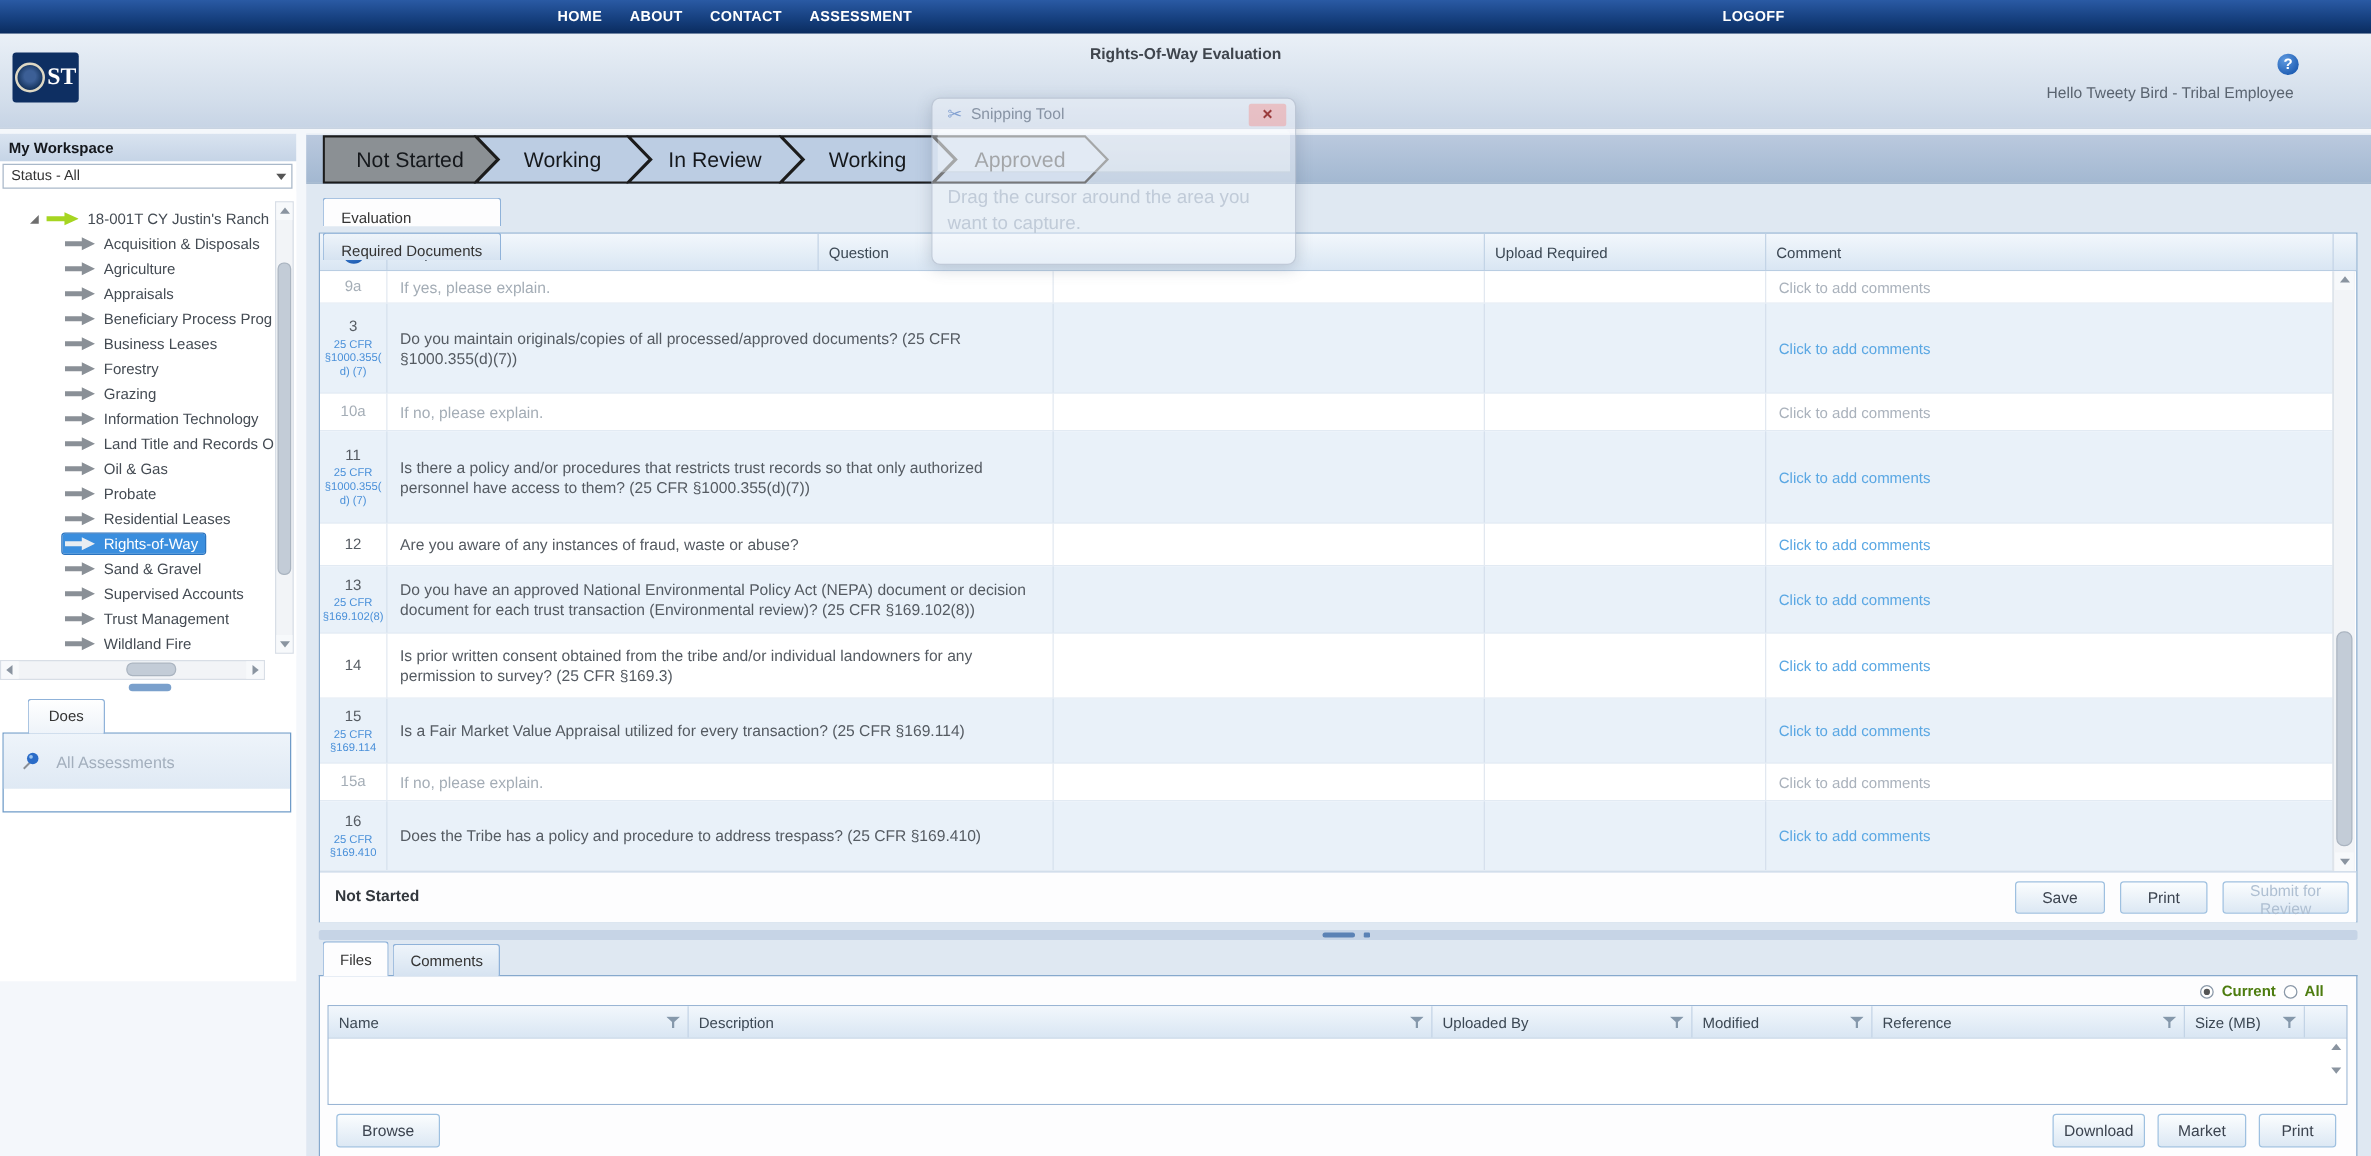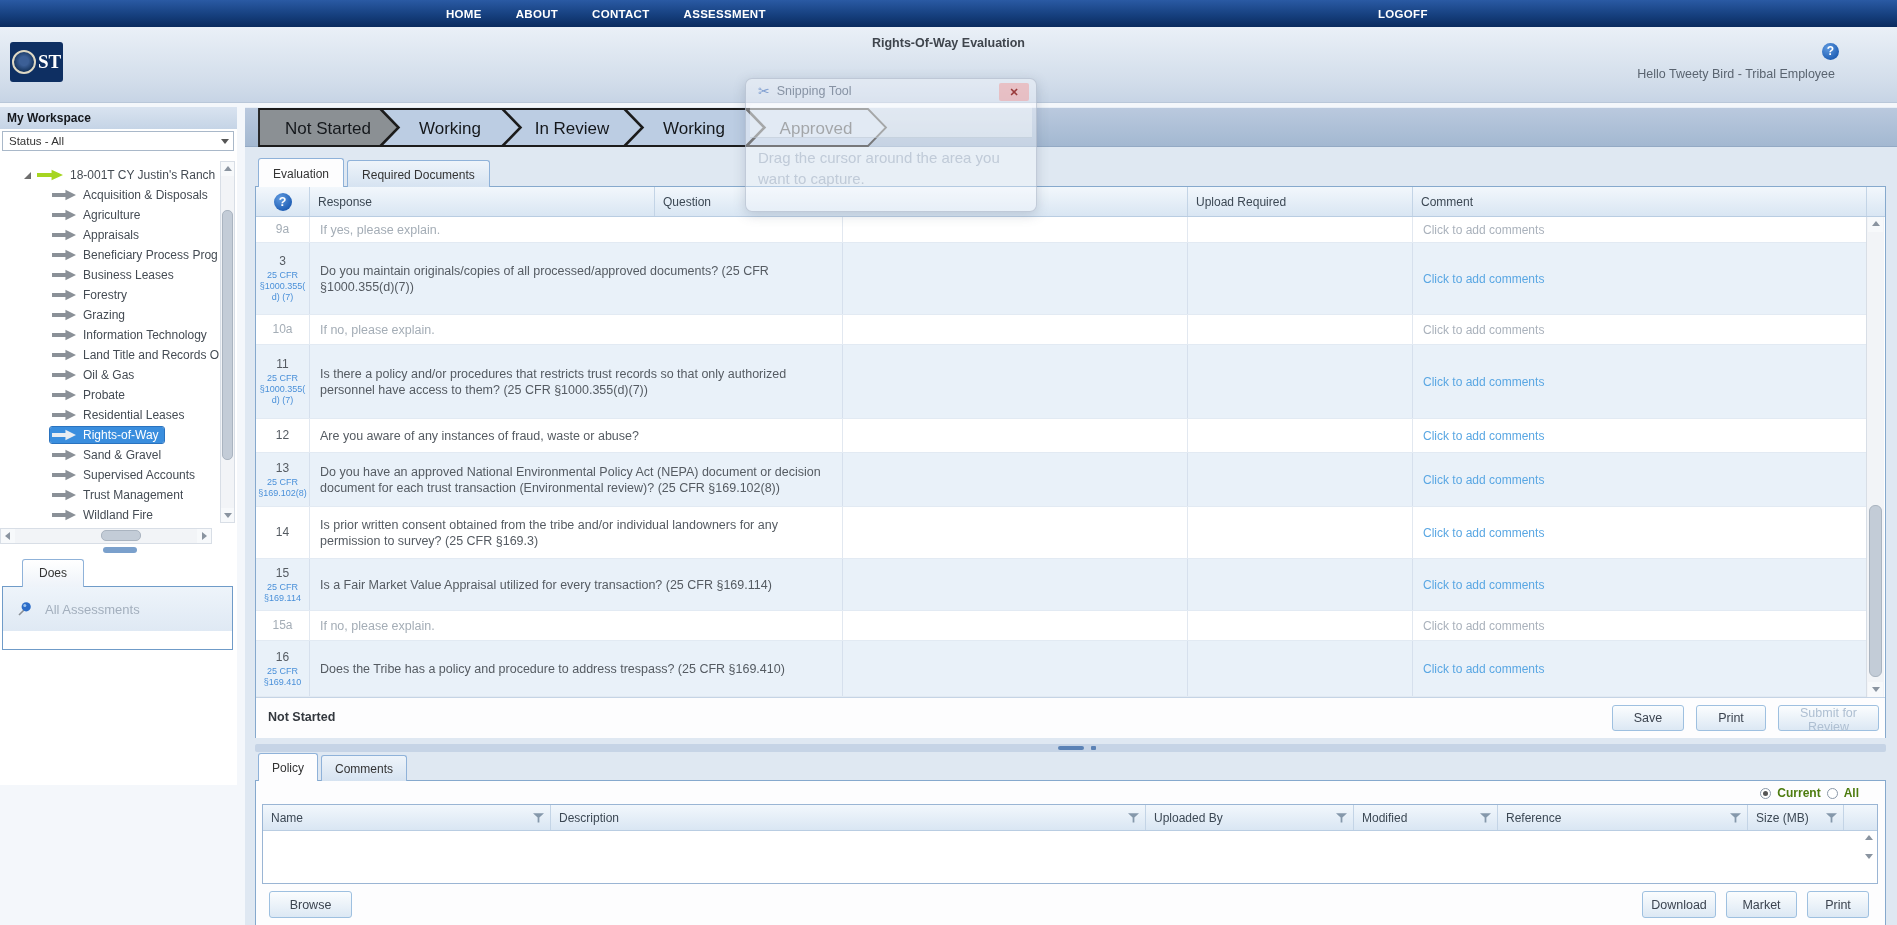--- a/index.html
+++ b/index.html
@@ -4,21 +4,21 @@
 <style>
   * { box-sizing: border-box; margin: 0; padding: 0; }
   html,body { width:1897px; height:925px; overflow:hidden;
     font-family:"Liberation Sans", sans-serif; background:#ffffff; }
   #page { position:relative; width:1897px; height:925px; background:#f4f7fb; }
 
   
   .topnav { position:absolute; left:0; top:0; width:1897px; height:27px;
     background:linear-gradient(180deg,#2a5aa4 0%,#16407f 55%,#0a2b5e 100%);
     display:flex; align-items:center; }
-  .topnav .navitems { display:flex; gap:34px; margin-left:446px;justify-content:space-between; }
+  .topnav .navitems { display:flex; gap:22px; margin-left:446px;justify-content:space-between; }
   .topnav a { color:#fff; font-size:11.5px; font-weight:bold; letter-spacing:.3px; text-decoration:none; cursor:pointer; }
   .topnav .logoff { position:absolute; left:1378px; }
 
   
   .header { position:absolute; left:0; top:27px; width:1897px; height:76px;
     background:linear-gradient(180deg,#eaf0f7 0%,#d3deeb 70%,#c7d4e5 100%);
     border-bottom:1px solid #b9c7d9; }
   .logo { position:absolute; left:10px; top:15px; width:53px; height:40px; background:#0e2f62;
     border-radius:3px; display:flex; align-items:center; justify-content:center; gap:2px; }
   .logo .seal { width:24px; height:24px; border-radius:50%; border:2px solid #ded8c4;
@@ -89,21 +89,21 @@
   .menu-item .mi-lbl { color:#a3afbd; font-size:13px; }
 
   
   .main-bg { position:absolute; left:245px; top:107px; width:1652px; height:818px; background:#dfe8f2; }
   .chev-band { position:absolute; left:245px; top:107px; width:1652px; height:40px;
     background:linear-gradient(180deg,#bac9de 0%,#a3b8d1 100%); border-top:1px solid #e8eef6;
     border-bottom:1px solid #93a9c4; }
   .chev-svg { position:absolute; left:258px; top:108px; }
   .chev-svg text { font-size:17px; fill:#15181c; font-family:"Liberation Sans", sans-serif; }
 
-  .tabstrip1 { position:absolute; left:258px; top:158px; height:29px; display:flex; gap:3px; z-index:3; }
+  .tabstrip1 { position:absolute; left:258px; top:158px; height:29px; display:flex; gap:3px; z-index:3;flex-direction:column; }
   .tab { border:1px solid #8fb2d9; border-bottom:none; border-radius:3px 3px 0 0; font-size:12px;
     color:#333; padding:7px 14px 0; cursor:pointer; background:linear-gradient(180deg,#eef4fa,#d6e3f1); height:27px; margin-top:2px; }
   .tab.active { background:#fdfdfe; height:29px; margin-top:0; padding-top:8px; }
 
   .eval-panel { position:absolute; left:255px; top:186px; width:1631px; height:552px; background:#fff;
     border:1px solid #86a9cd; }
   .thead { position:absolute; left:0; top:0; width:1629px; height:30px;
     background:linear-gradient(180deg,#f2f7fc,#d9e6f3); border-bottom:1px solid #b9cde2; display:flex; }
   .hc { display:flex; align-items:center; padding-left:8px; font-size:12px; color:#3c4854;
     border-right:1px solid #c3d4e6; }
@@ -521,21 +521,21 @@
       <button class="btn1 disabled" style="left:1522px; width:101px">Submit for Review</button>
     </div>
   </div>
 
   <div class="h-split">
     <div class="dash"></div>
     <div class="dot"></div>
   </div>
 
   <div class="tabstrip2">
-    <div class="tab2 active">Policy</div>
+    <div class="tab2 active">Files</div>
     <div class="tab2">Comments</div>
   </div>
   <div class="files-panel">
     <div class="filter-radios">
       <span class="radio sel"></span>
       <span>Current</span>
       <span class="radio"></span>
       <span>All</span>
     </div>
     <div class="ftable">

